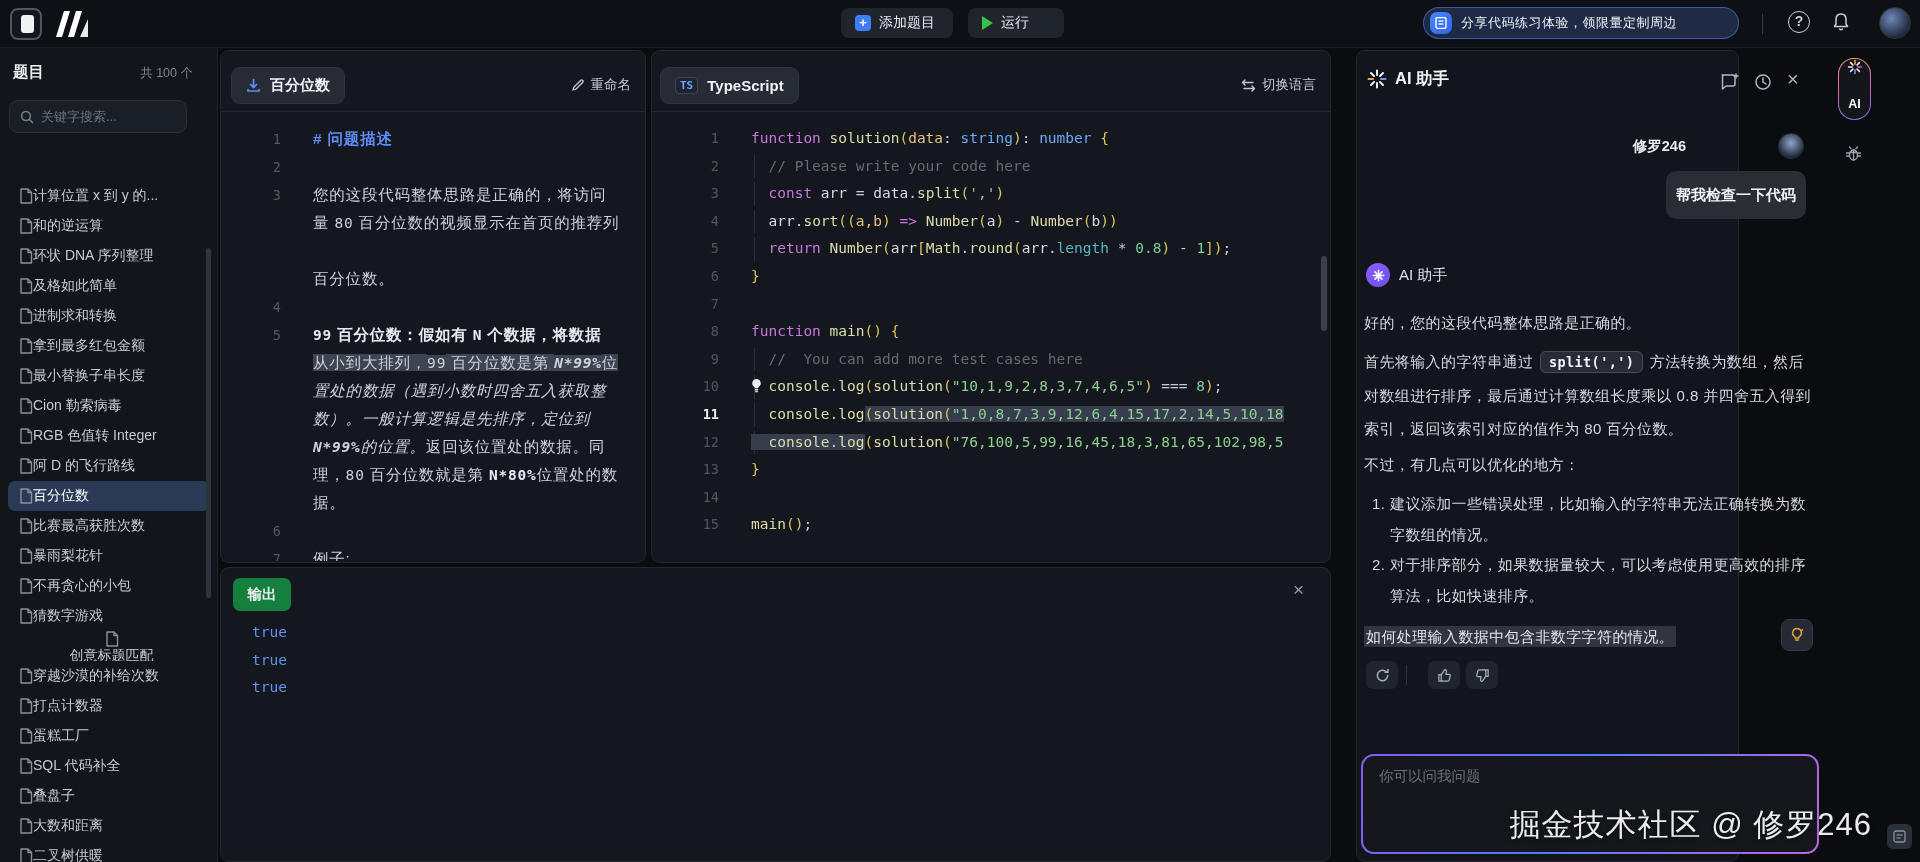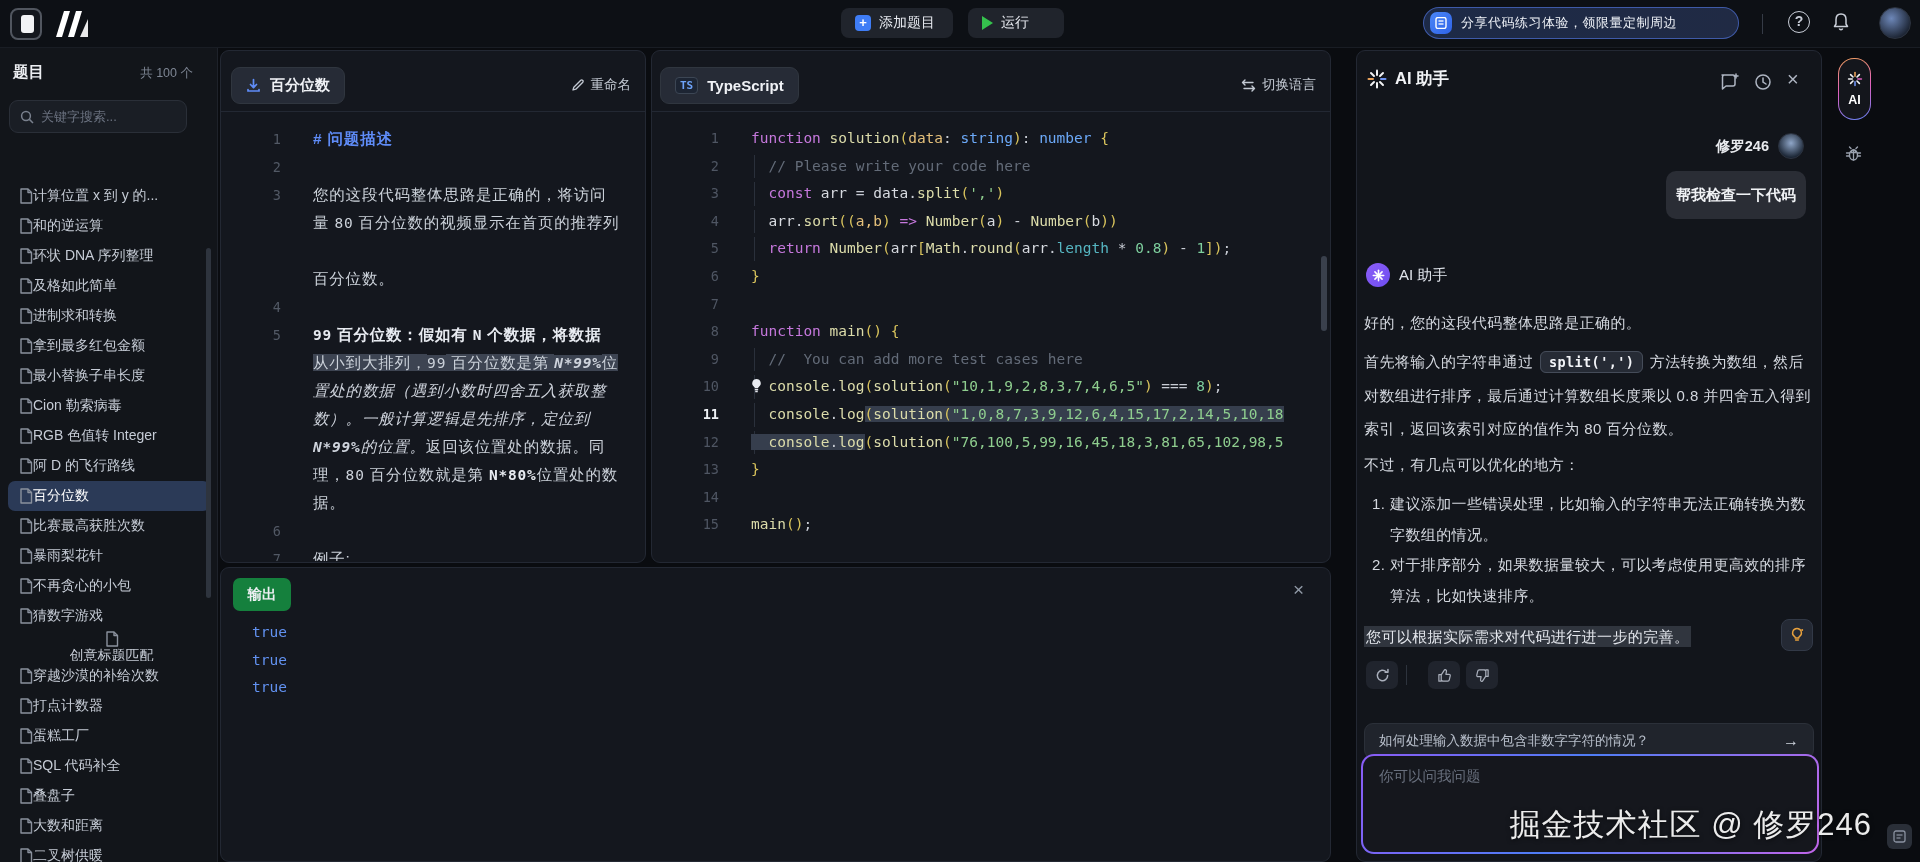--- a/index.html
+++ b/index.html
@@ -88,21 +88,21 @@
   .tk-sel { background:#363e4d;}
   #ed-scroll { position:absolute; right:3px; top:205px; width:6px; height:75px; border-radius:3px; background:#3a404c;}
 
   
   #output-panel { left:220px; top:567px; width:1111px; height:295px;}
   #out-chip { position:absolute; left:12px; top:10px; width:58px; height:33px; background:#15803d; border-radius:7px; color:#eef0f4; font-size:14.5px; font-weight:bold; display:flex; align-items:center; justify-content:center;}
   #out-close { position:absolute; right:26px; top:12px; font-size:19px; color:#9099a6; cursor:pointer; line-height:1;}
   .out-line { position:absolute; left:31px; height:27.6px; line-height:27.6px; font-family:"DejaVu Sans Mono",monospace; font-size:14.5px; color:#6292f2;}
 
   
-  #ai-panel { left:1356px; top:50px; width:466px; height:812px; background:#12151b;}
+  #ai-panel { left:1356px; top:50px; width:383px; height:812px; background:#12151b;}
   #ai-head-title { position:absolute; left:38px; top:17px; font-size:16.5px; font-weight:bold; color:#f2f4f7;}
   #ai-head-sparkle { position:absolute; left:10px; top:18px;}
   .ai-hicon { position:absolute; top:21px; color:#aeb5c2; cursor:pointer;}
   #ai-user-name { position:absolute; right:52px; top:86px; font-size:14.5px; font-weight:bold; color:#e9ebef;}
   #ai-user-avatar { position:absolute; left:421px; top:82px; width:26px; height:26px; border-radius:50%; background:radial-gradient(circle at 50% 38%, #8fa6c8, #16202e 78%); border:1px solid #2c3340;}
   #ai-user-bubble { position:absolute; left:309px; top:120px; width:140px; height:48px; background:#2a2d35; border-radius:10px; display:flex; align-items:center; justify-content:center; font-size:15px; font-weight:bold; color:#f0f2f5;}
   #ai-bot-avatar { position:absolute; left:9px; top:212px; width:24px; height:24px; border-radius:50%; background:linear-gradient(135deg,#8d5ef7,#6d4df0); display:flex; align-items:center; justify-content:center;}
   #ai-bot-name { position:absolute; left:42px; top:215px; font-size:15px; color:#dfe3ea;}
   .ai-p { position:absolute; left:7px; width:452px; font-size:15px; color:#d4d8df; line-height:22px; letter-spacing:.4px;}
   #ai-p2 { line-height:33px;}
@@ -120,21 +120,21 @@
   #ai-input input { position:absolute; left:16px; top:12px; width:400px; background:transparent; border:none; outline:none; color:#c6ccd7; font-size:14.5px; font-family:inherit;}
   #ai-input input::placeholder { color:#69707e;}
 
   
   #watermark { position:absolute; right:48px; bottom:16px; font-size:31px; color:rgba(255,255,255,.92); text-shadow:0 1px 4px rgba(0,0,0,.65); z-index:40; letter-spacing:1px;}
   #wm-badge { position:absolute; right:8px; bottom:13px; width:25px; height:25px; background:#2a2f38; border-radius:6px; z-index:40; display:flex; align-items:center; justify-content:center;}
 
   
   #rail-ai-btn { position:absolute; left:1838px; top:58px; width:33px; height:62px; border-radius:16px; border:1.5px solid transparent;
     background:linear-gradient(#14161c,#14161c) padding-box, linear-gradient(165deg,#f0a05a,#e060c0 50%,#6080f0) border-box;
-    display:flex; flex-direction:column; align-items:center; justify-content:center; gap:6px; cursor:pointer; z-index:6;}
+    display:flex; flex-direction:column; align-items:center; gap:22px; cursor:pointer; z-index:6;}
   #rail-ai-btn .lbl { color:#fff; font-size:12.5px; font-weight:bold;}
   #rail-bug { position:absolute; left:1844px; top:144px; cursor:pointer; z-index:6;}
 </style>
 </head>
 <body>
 
 <div id="topbar">
   <div id="logo-toggle">
       <div class="inner"></div>
     </div>
@@ -477,21 +477,21 @@
   </div>
   <div id="ai-bot-name">AI 助手</div>
 
   <p class="ai-p" style="top:261px"><span>好的，您的这段代码整体思路是正确的。</span></p>
   <p class="ai-p" id="ai-p2" style="top:294px"><span>首先将输入的字符串通过 </span><code>split(',')</code><span> 方法转换为数组，然后对数组进行排序，最后通过计算数组长度乘以 0.8 并四舍五入得到索引，返回该索引对应的值作为 80 百分位数。</span></p>
   <p class="ai-p" style="top:403px"><span>不过，有几点可以优化的地方：</span></p>
   <ol id="ai-list">
       <li>建议添加一些错误处理，比如输入的字符串无法正确转换为数字数组的情况。</li>
       <li>对于排序部分，如果数据量较大，可以考虑使用更高效的排序算法，比如快速排序。</li>
     </ol>
-  <p id="ai-closing" class="ai-p"><em>您可以根据实际需求对代码进行进一步的完善。</em></p>
+  <p id="ai-closing" class="ai-p"><em>如何处理输入数据中包含非数字字符的情况。</em></p>
   <div id="ai-bulb-btn">
     <svg width="16" height="16" viewBox="0 0 16 16">
         <path d="M8 1.5 a4.4 4.4 0 0 1 2.4 8.1 c-.5.35-.7.9-.7 1.4 H6.3 c0-.5-.2-1.05-.7-1.4 A4.4 4.4 0 0 1 8 1.5 Z" fill="none" stroke="#e8a13d" stroke-width="1.4"></path>
         <line x1="6.6" y1="13" x2="9.4" y2="13" stroke="#e8a13d" stroke-width="1.4" stroke-linecap="round"></line>
         <circle cx="13.2" cy="3" r="1" fill="#e8a13d"></circle>
       </svg>
   </div>
 
   <div class="ai-act" style="left:9px">
     <svg width="15" height="15" viewBox="0 0 16 16">
@@ -504,24 +504,20 @@
     <svg width="15" height="15" viewBox="0 0 16 16">
         <path d="M2 7 h2.5 v7 H2 Z M4.5 13 l1.5 1 h5.5 a1.6 1.6 0 0 0 1.6-1.3 l1-4.4 A1.3 1.3 0 0 0 12.8 6.7 H9.5 l.6-3.2 A1.4 1.4 0 0 0 8.7 1.8 L8 2 L4.5 7.3 Z" fill="none" stroke="#aab0bc" stroke-width="1.3" stroke-linejoin="round"></path>
       </svg>
   </div>
   <div class="ai-act" style="left:109px">
     <svg width="15" height="15" viewBox="0 0 16 16" style="transform:rotate(180deg)">
         <path d="M2 7 h2.5 v7 H2 Z M4.5 13 l1.5 1 h5.5 a1.6 1.6 0 0 0 1.6-1.3 l1-4.4 A1.3 1.3 0 0 0 12.8 6.7 H9.5 l.6-3.2 A1.4 1.4 0 0 0 8.7 1.8 L8 2 L4.5 7.3 Z" fill="none" stroke="#aab0bc" stroke-width="1.3" stroke-linejoin="round"></path>
       </svg>
   </div>
 
-  <div id="ai-suggest">
-    <span>如何处理输入数据中包含非数字字符的情况？</span>
-    <span class="arr">→</span>
-  </div>
   <div id="ai-input">
     <input placeholder="你可以问我问题" style="">
   </div>
 </div>
 
 <div id="watermark">掘金技术社区 @ 修罗246</div>
 <div id="wm-badge">
   <svg width="13" height="13" viewBox="0 0 13 13">
       <rect x="1" y="1" width="11" height="11" rx="2" fill="none" stroke="#8b93a1" stroke-width="1.3"></rect>
       <line x1="3.5" y1="5" x2="9.5" y2="5" stroke="#8b93a1" stroke-width="1.2"></line>

